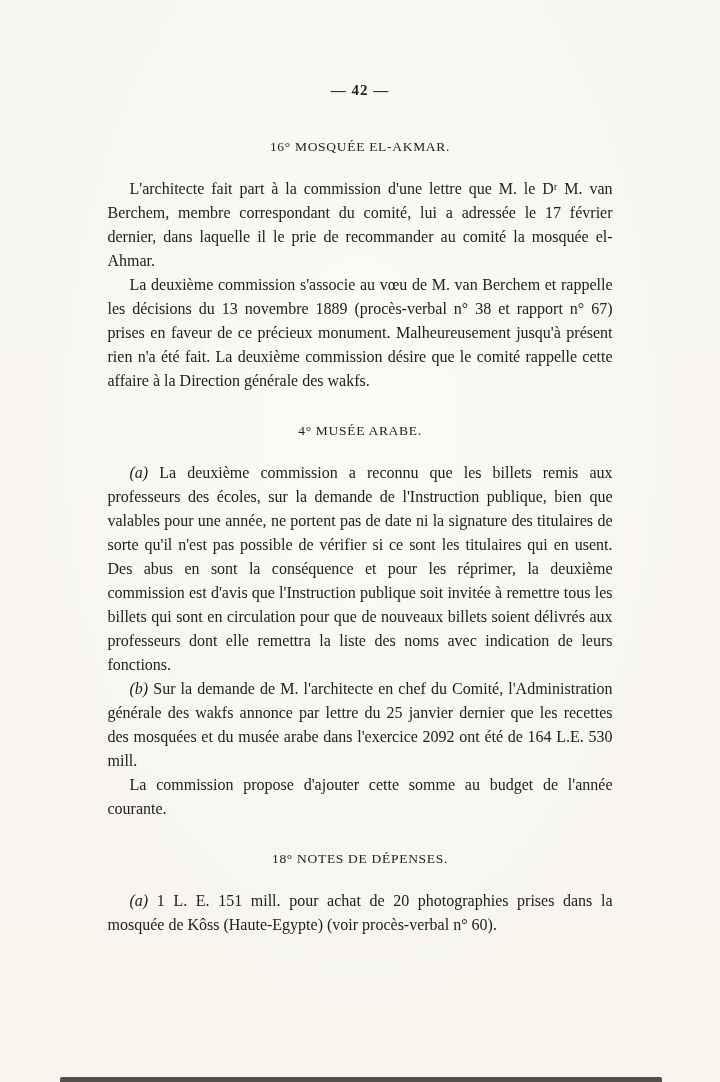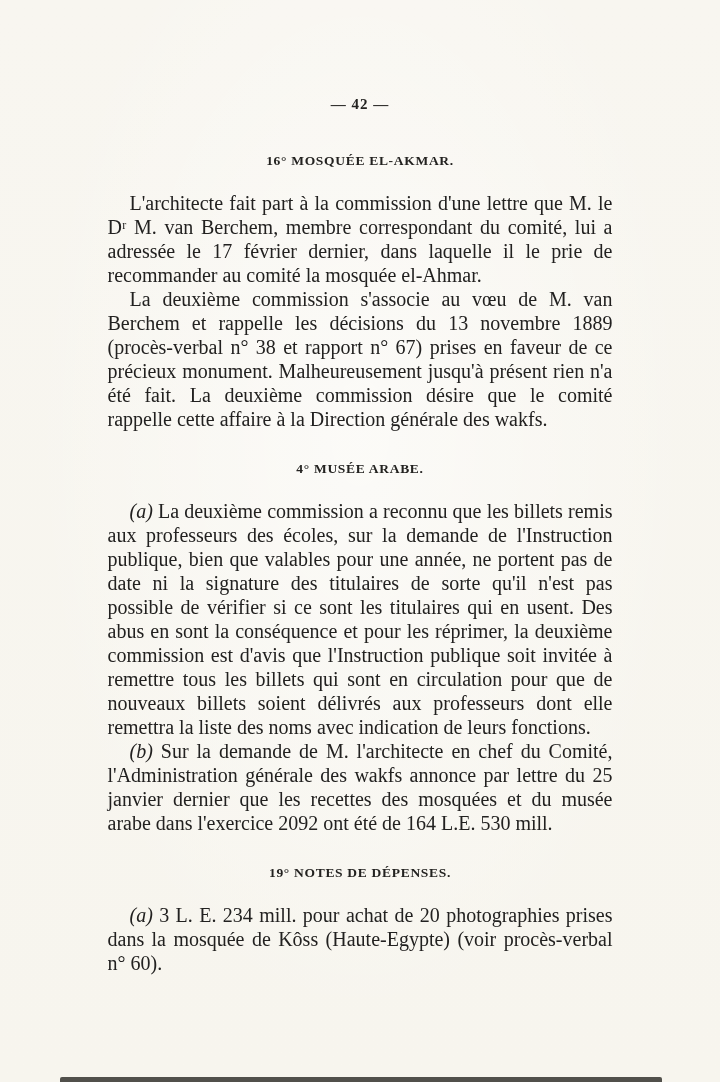--- a/index.html
+++ b/index.html
@@ -15,44 +15,44 @@
     background: #f9f7f1;
     background-image:
       radial-gradient(ellipse at 50% 40%, rgba(255,255,255,0.55) 0%, rgba(255,255,255,0) 65%),
       linear-gradient(180deg, #f8f6f0 0%, #f7f5ee 100%);
     font-family: "Liberation Serif", "DejaVu Serif", serif;
     color: #1e1d1b;
     overflow: hidden;
   }
   .content {
     width: 505px;
-    margin: 16px auto;
+    margin: 2px auto;
     padding-top: 80px;
   }
   .page-number {
     text-align: center;
     font-weight: bold;
     font-size: 15px;
     letter-spacing: 1px;
     color: #232220;
     margin: 0 0 4px 0;
   }
   .section-heading {
     text-align: center;
     font-size: 13.5px;
-    font-weight: bold;
+    font-weight: normal;
     letter-spacing: 0.7px;
     color: #232220;
     margin: 30px 0 22px 0;
   }
   .section-heading.first {
     margin-top: 40px;
   }
   p.para {
-    font-size: 20px;
+    font-size: 16px;
     line-height: 24px;
     text-align: justify;
     text-indent: 22px;
     margin: 0;
     color: #222120;
   }
   .para-label {
     font-style: italic;
   }
   .scan-edge {
@@ -74,20 +74,21 @@
 
     <div class="page-number">— 42 —</div>
 
     <div class="section-heading first">16° MOSQUÉE EL-AKMAR.</div>
     <p class="para"><span class="para-label"></span><span>L'architecte fait part à la commission d'une lettre que M. le Dʳ M. van Berchem, membre correspondant du comité, lui a adressée le 17 février dernier, dans laquelle il le prie de recommander au comité la mosquée el-Ahmar.</span></p>
     <p class="para"><span class="para-label"></span><span>La deuxième commission s'associe au vœu de M. van Berchem et rappelle les décisions du 13 novembre 1889 (procès-verbal n° 38 et rapport n° 67) prises en faveur de ce précieux monument. Malheureusement jusqu'à présent rien n'a été fait. La deuxième commission désire que le comité rappelle cette affaire à la Direction générale des wakfs.</span></p>
 
     <div class="section-heading">4° MUSÉE ARABE.</div>
     <p class="para"><span class="para-label">(a)</span><span> La deuxième commission a reconnu que les billets remis aux professeurs des écoles, sur la demande de l'Instruction publique, bien que valables pour une année, ne portent pas de date ni la signature des titulaires de sorte qu'il n'est pas possible de vérifier si ce sont les titulaires qui en usent. Des abus en sont la conséquence et pour les réprimer, la deuxième commission est d'avis que l'Instruction publique soit invitée à remettre tous les billets qui sont en circulation pour que de nouveaux billets soient délivrés aux professeurs dont elle remettra la liste des noms avec indication de leurs fonctions.</span></p>
     <p class="para"><span class="para-label">(b)</span><span> Sur la demande de M. l'architecte en chef du Comité, l'Administration générale des wakfs annonce par lettre du 25 janvier dernier que les recettes des mosquées et du musée arabe dans l'exercice 2092 ont été de 164 L.E. 530 mill.</span></p>
+    <p class="para"><span class="para-label"></span><span>La commission propose d'ajouter cette somme au budget de l'année courante.</span></p>
 
-    <div class="section-heading">19° NOTES DE DÉPENSES.</div>
-    <p class="para"><span class="para-label">(a)</span><span> 3 L. E. 234 mill. pour achat de 20 photographies prises dans la mosquée de Kôss (Haute-Egypte) (voir procès-verbal n° 60).</span></p>
+    <div class="section-heading">18° NOTES DE DÉPENSES.</div>
+    <p class="para"><span class="para-label">(a)</span><span> 1 L. E. 151 mill. pour achat de 20 photographies prises dans la mosquée de Kôss (Haute-Egypte) (voir procès-verbal n° 60).</span></p>
 
   </div>
 
   <div class="scan-edge"></div>
 </div>
 
 </body></html>

